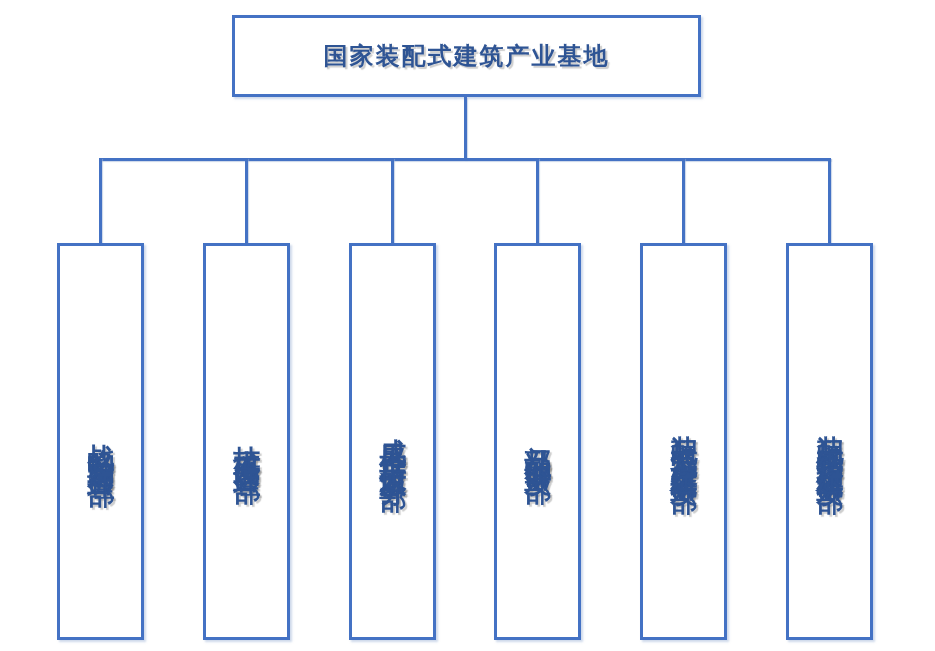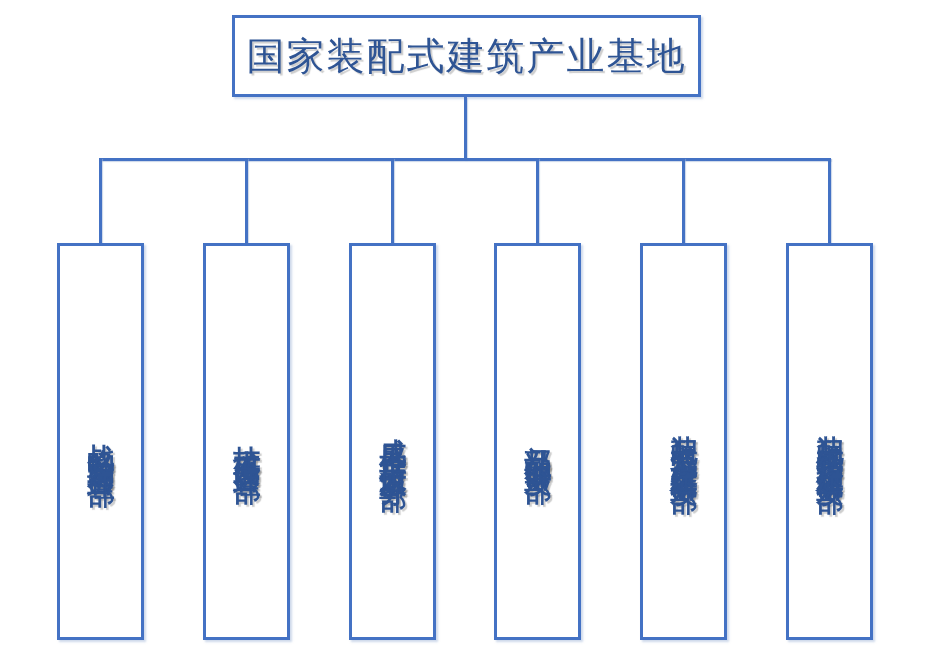--- a/index.html
+++ b/index.html
@@ -34,22 +34,22 @@
     width: 469px; height: 82px;
     box-sizing: border-box;
     border: 3px solid var(--line, #4472C4);
     background: #ffffff;
     display: flex;
     align-items: center;
     justify-content: center;
     box-shadow: 2px 2px 2px rgba(160,180,215,0.5);
   }
   .root-label {
-    font-size: 38px;
-    font-weight: normal;
+    font-size: 24px;
+    font-weight: bold;
     color: var(--text, #2E5494);
     letter-spacing: 2px;
     white-space: nowrap;
     text-shadow: 2px 2px 1px rgba(130,130,130,0.4);
   }
 
   
   .dept-box {
     position: absolute;
     top: 243px;

